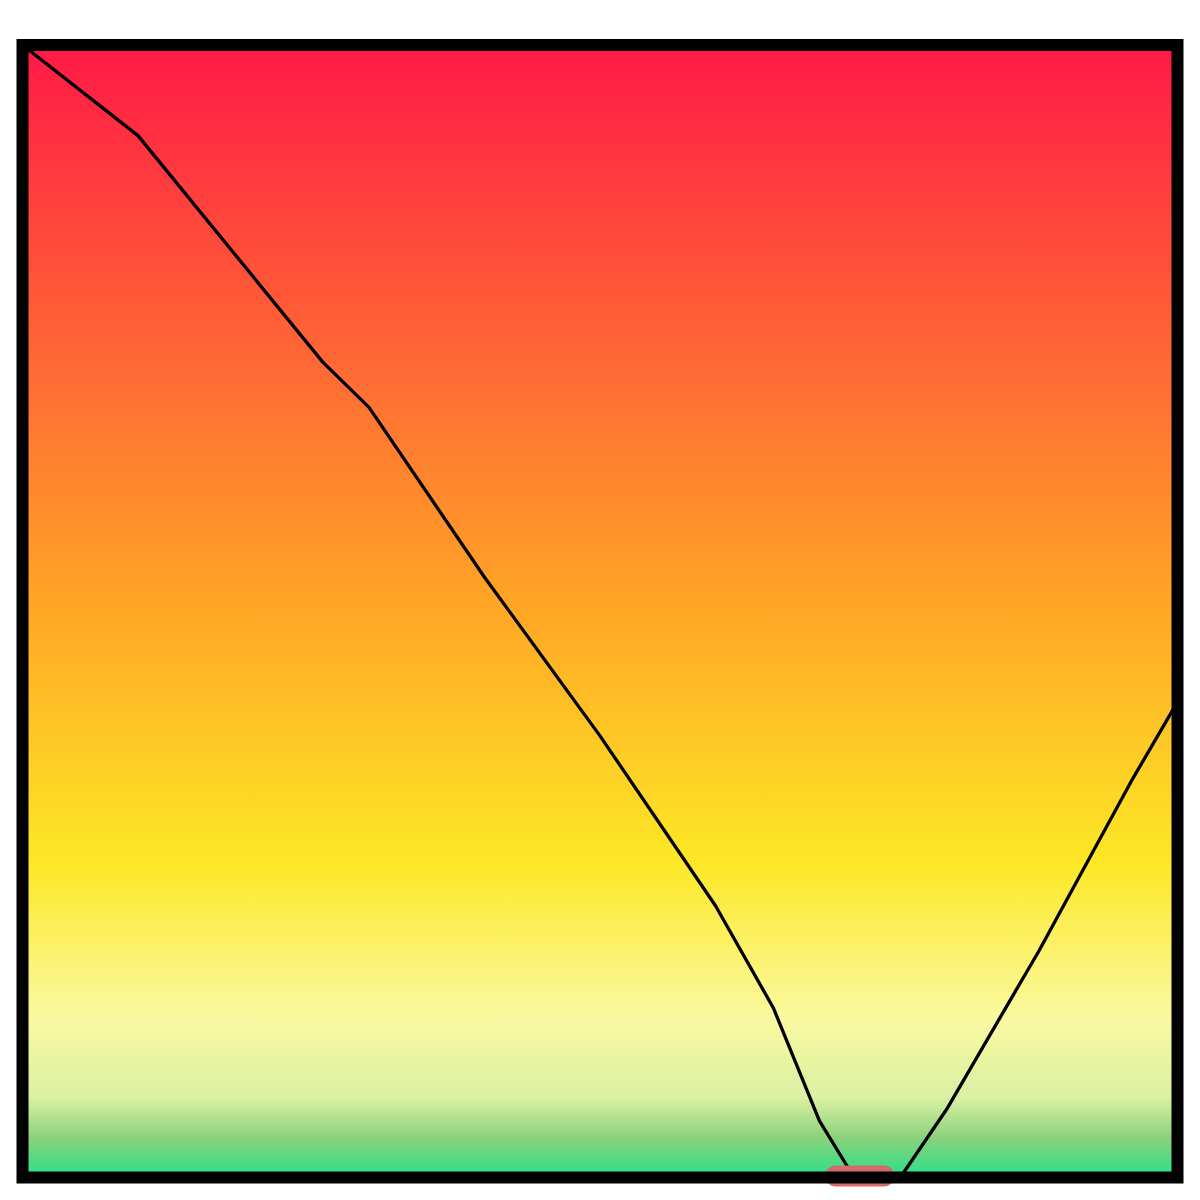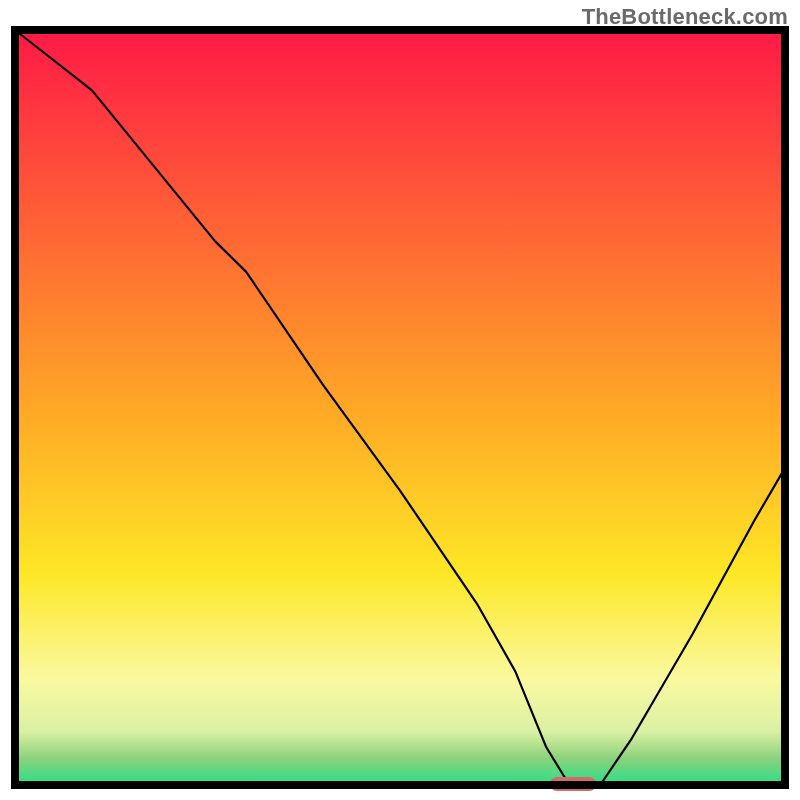--- a/index.html
+++ b/index.html
@@ -30,21 +30,20 @@
     left: 0;
     top: 0;
     width: 800px;
     height: 800px;
   }
 </style>
 </head>
 <body>
 
 <div class="frame">
-  <div class="watermark">TheBottleneck.com</div>
   <svg class="plot" viewBox="0 0 800 800">
     <defs>
       <linearGradient id="bg-grad" x1="0" y1="0" x2="0" y2="1">
           <stop offset="0.00%" stop-color="#ff1946"></stop>
           <stop offset="50.00%" stop-color="#ffa726"></stop>
           <stop offset="72.00%" stop-color="#fde725"></stop>
           <stop offset="86.00%" stop-color="#faf9a0"></stop>
           <stop offset="93.00%" stop-color="#d9f0a3"></stop>
           <stop offset="96.50%" stop-color="#8bd17c"></stop>
           <stop offset="100.00%" stop-color="#27e089"></stop>

